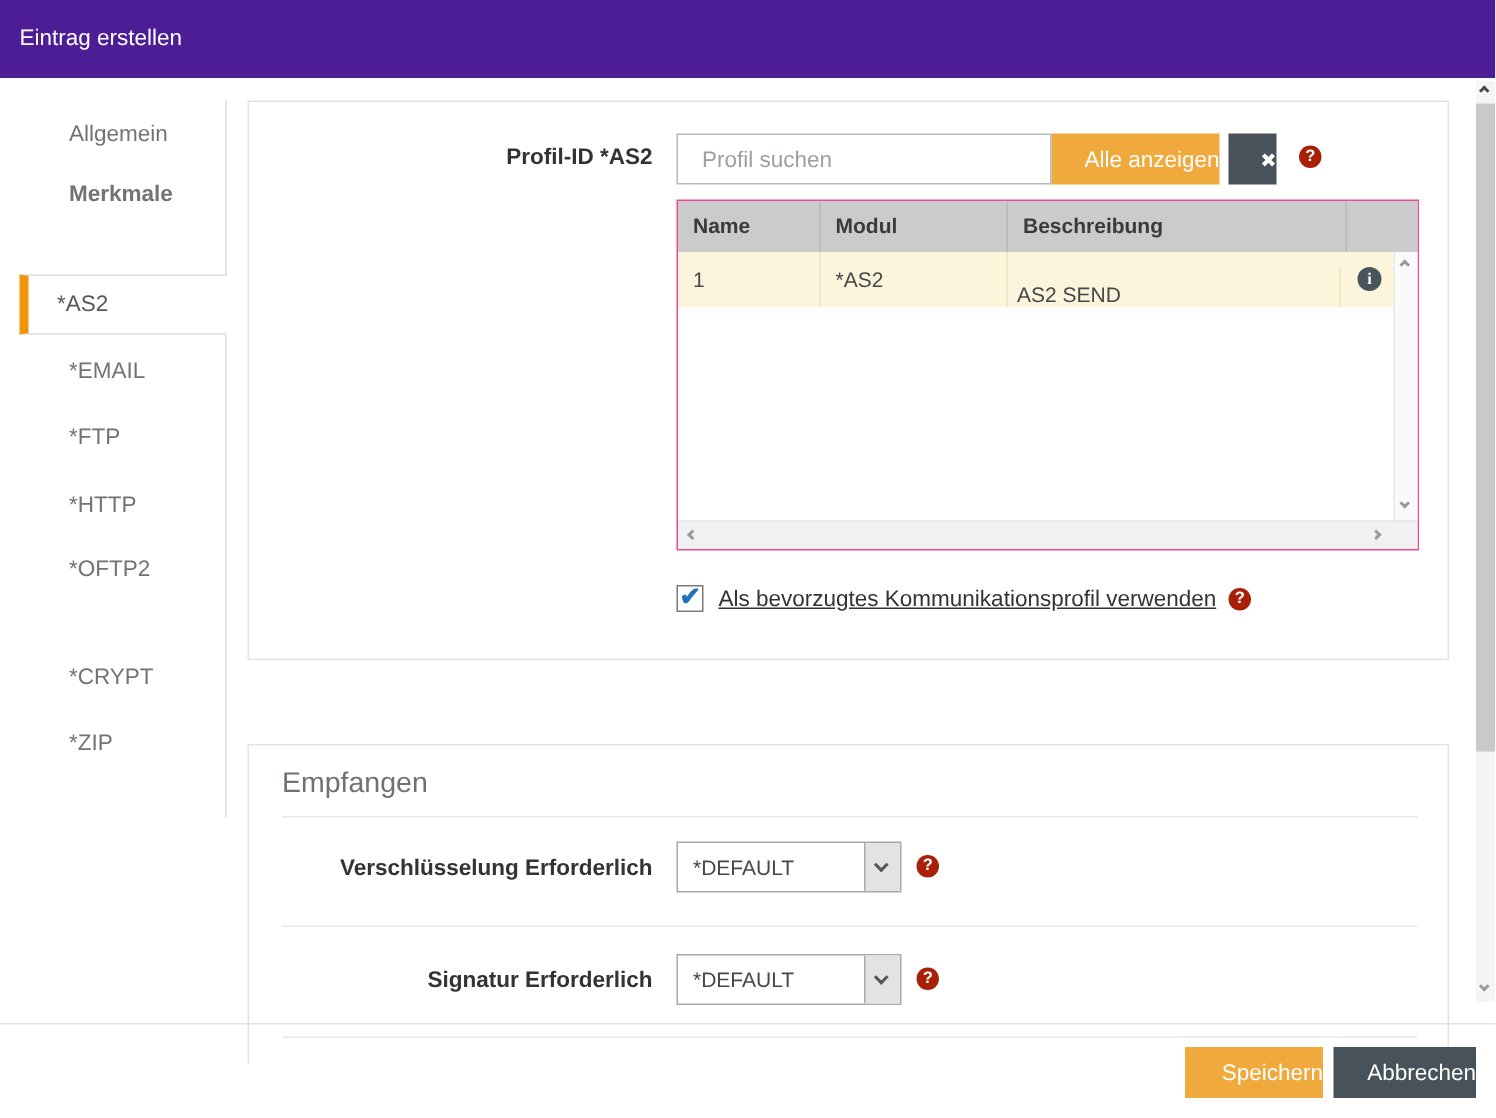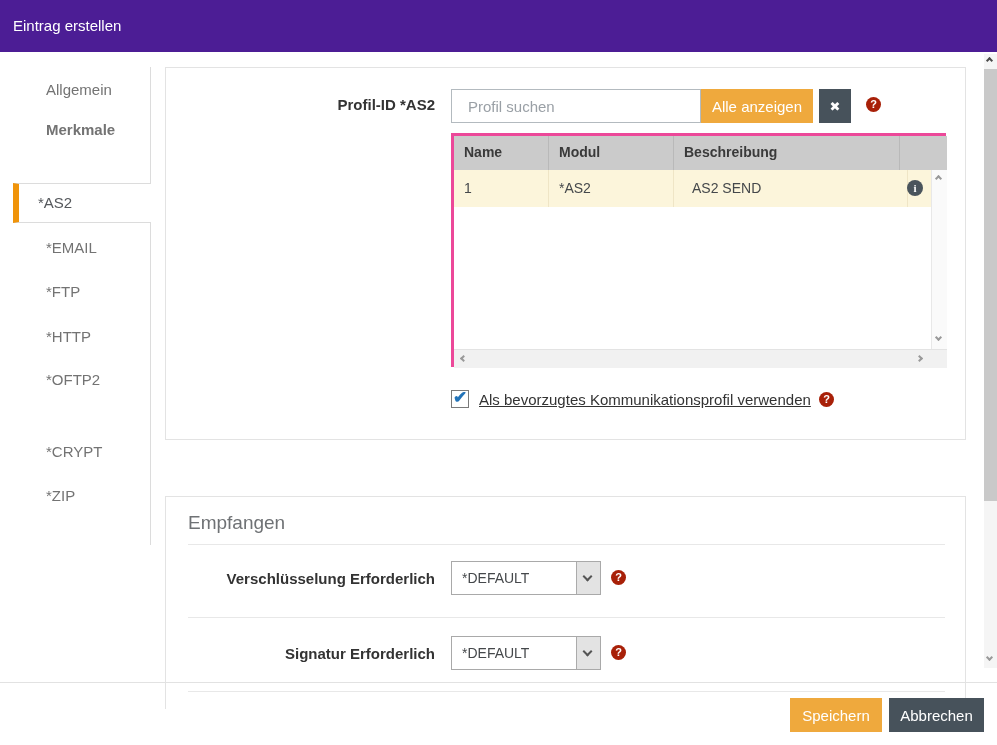--- a/index.html
+++ b/index.html
@@ -30,30 +30,30 @@
   #panel2 { top:455px; height:213px; border-bottom:none;margin-top:41px; }
 
   .field-label { font-size:15px; font-weight:bold; color:#333; text-align:right; height:20px; line-height:20px; }
 
   .search-input { left:285px; top:21px; width:250px; height:34px;
     border:1px solid #B3BABF; padding:0 16px; font-size:15px; color:#333;
     font-family:"Liberation Sans", sans-serif; outline:none; }
   .search-input::placeholder { color:#9AA0A6; }
 
   .btn { border:none; cursor:pointer; font-family:"Liberation Sans", sans-serif;
-    color:#fff; font-size:15px; text-align:center; }
+    color:#fff; font-size:15px; text-align:right; }
   .btn-orange { background:#EFA93D; }
   .btn-dark { background:#47525B; }
 
   .help-icon { width:15px; height:15px; border-radius:50%; background:#A82008;
     color:#fff; font-size:11px; font-weight:bold; text-align:center; line-height:15px;
     cursor:pointer; }
 
   
-  .grid { left:285px; top:65px; width:495px; height:234px; border:3px solid #ec4899; background:#fff; }
+  .grid { left:285px; top:65px; width:495px; height:234px; border:1px solid #ec4899; background:#fff; }
   .grid-header { left:0; top:0; width:493px; height:34px; background:#CBCBCB; }
   .gh-cell { top:0; height:34px; line-height:33px; padding-left:10px; font-size:14px;
     font-weight:bold; color:#3A3A3A; border-right:1px solid #B9B9B9; }
   .grid-row { left:0; top:34px; width:477px; height:37px; background:#FCF5DB; cursor:pointer; }
   .gr-cell { top:0; height:37px; line-height:36px; padding-left:10px; font-size:14px;
     color:#45484B; border-right:1px solid #EFE5C6; }
   .grid-body { left:0; top:71px; width:477px; height:142px; background:#fff; }
   .vscroll { left:477px; top:34px; width:16px; height:179px; background:#FAFAFA; border-left:1px solid #E8E8E8; }
   .hscroll { left:0; top:213px; width:493px; height:19px; background:#F1F1F1; border-top:1px solid #E3E3E3; }
   .info-icon { width:16px; height:16px; border-radius:50%; background:#4A545C; color:#fff;
@@ -126,21 +126,21 @@
       <div class="abs grid-header">
         <div class="abs gh-cell" style="left:0; width:95px;">Name</div>
         <div class="abs gh-cell" style="left:95px; width:125px;">Modul</div>
         <div class="abs gh-cell" style="left:220px; width:226px;">Beschreibung</div>
         <div class="abs gh-cell" style="left:446px; width:33px; border-right:none;"></div>
       </div>
 
       <div class="abs grid-row">
         <div class="abs gr-cell" style="left:0; width:95px;">1</div>
         <div class="abs gr-cell" style="left:95px; width:125px;">*AS2</div>
-        <div class="abs gr-cell" style="left:228px; width:226px;">AS2 SEND</div>
+        <div class="abs gr-cell" style="left:216px; width:226px;margin-top:10px;">AS2 SEND</div>
         <div class="abs gr-cell" style="left:446px; width:31px; border-right:none;">
           <div class="abs info-icon" style="left:7px; top:10px;">i</div>
         </div>
       </div>
 
       <div class="abs grid-body"></div>
 
       <div class="abs vscroll">
         <div class="abs chev-sm r-up" style="left:4px; top:6px;"></div>
         <div class="abs chev-sm r-down" style="left:4px; top:165px;"></div>

